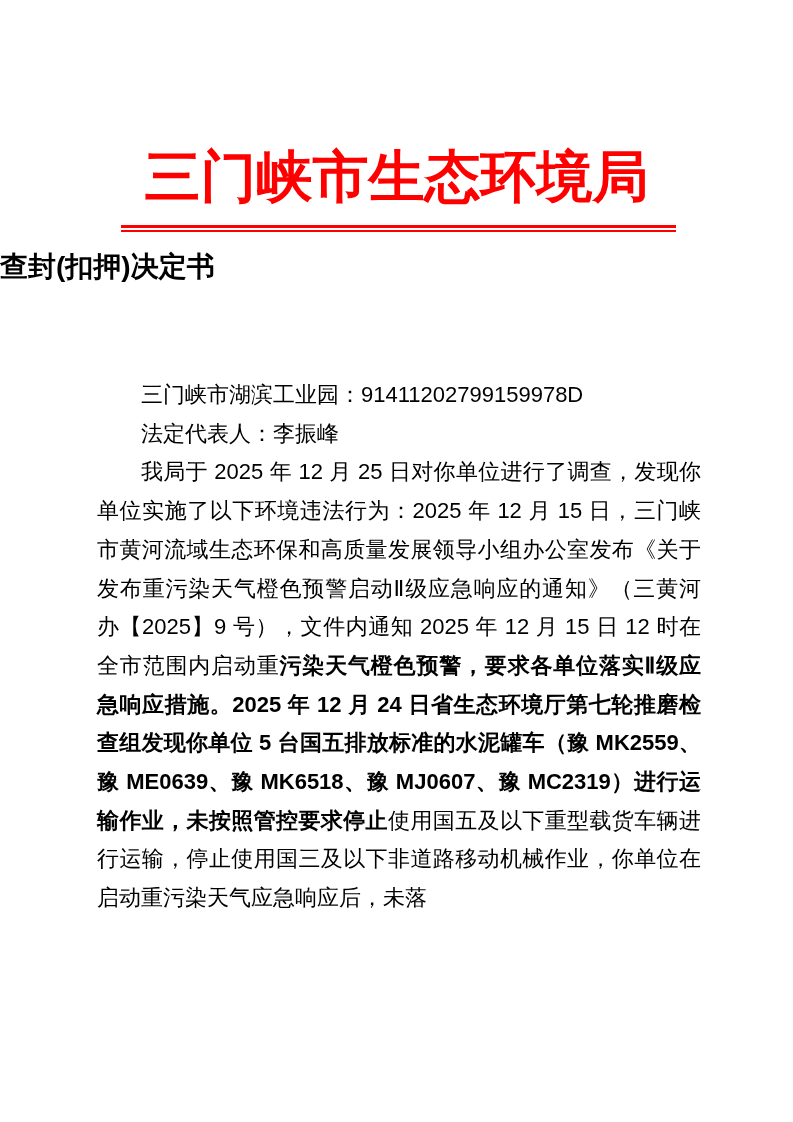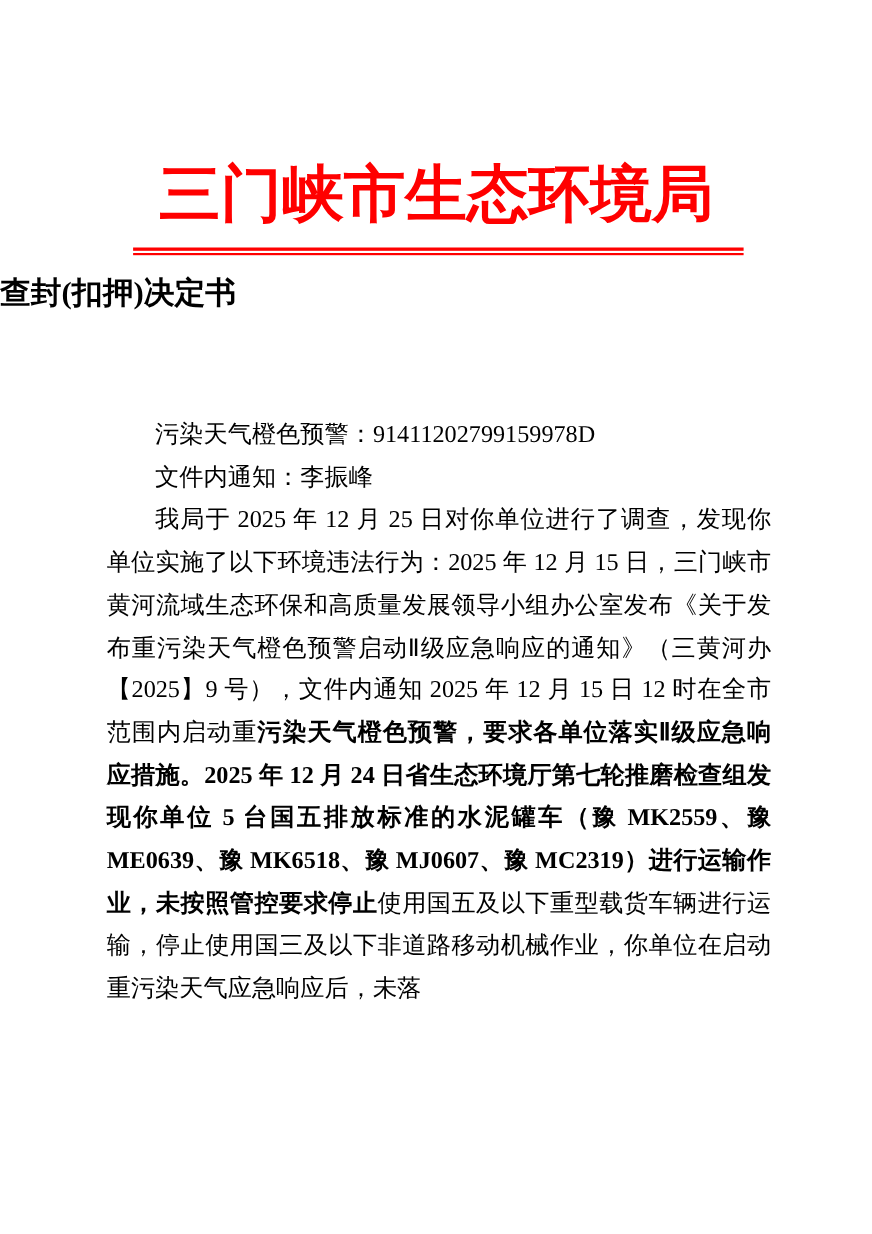--- a/index.html
+++ b/index.html
@@ -6,21 +6,21 @@
     margin: 0;
     padding: 0;
     background: #ffffff;
   }
   .page {
     position: relative;
     width: 793px;
     height: 1002px;
     background: #ffffff;
     overflow: hidden;
-    font-family: Liberation Serif, serif;
+    font-family: Liberation Sans, sans-serif;
     color: #000000;
   }
   .org-title {
     position: absolute;
     top: 144px;
     left: 0;
     width: 100%;
     text-align: center;
     font-size: 56px;
     line-height: 66px;
@@ -115,22 +115,22 @@
 
   <div class="top-divider">
     <div class="line-a"></div>
     <div class="line-b"></div>
   </div>
 
   <h1 class="doc-title">查封(扣押)决定书</h1>
 
 
   <div class="body-block">
-    <p class="info-line">污染天气橙色预警：91411202799159978D</p>
-    <p class="info-line">文件内通知：李振峰</p>
+    <p class="info-line">三门峡市湖滨工业园：91411202799159978D</p>
+    <p class="info-line">法定代表人：李振峰</p>
     <p class="main-paragraph"><span>我局于 2025 年 12 月 25 日对你单位进行了调查，发现你单位实施了以下环境违法行为：2025 年 12 月 15 日，三门峡市黄河流域生态环保和高质量发展领导小组办公室发布《关于发布重污染天气橙色预警启动Ⅱ级应急响应的通知》（三黄河办【2025】9 号），文件内通知 2025 年 12 月 15 日 12 时在全市范围内启动重</span><span style="font-weight: bold;">污染天气橙色预警，要求各单位落实Ⅱ级应急响应措施。2025 年 12 月 24 日省生态环境厅第七轮推磨检查组发现你单位 5 台国五排放标准的水泥罐车（豫 MK2559、豫 ME0639、豫 MK6518、豫 MJ0607、豫 MC2319）进行运输作业，未按照管控要求停止</span><span>使用国五及以下重型载货车辆进行运输，停止使用国三及以下非道路移动机械作业，你单位在启动重污染天气应急响应后，未落</span></p>
   </div>
 
   <div class="footer-divider">
     <div class="line-a"></div>
     <div class="line-b"></div>
   </div>
 
   <div class="page-number">- 1 -</div>
 

